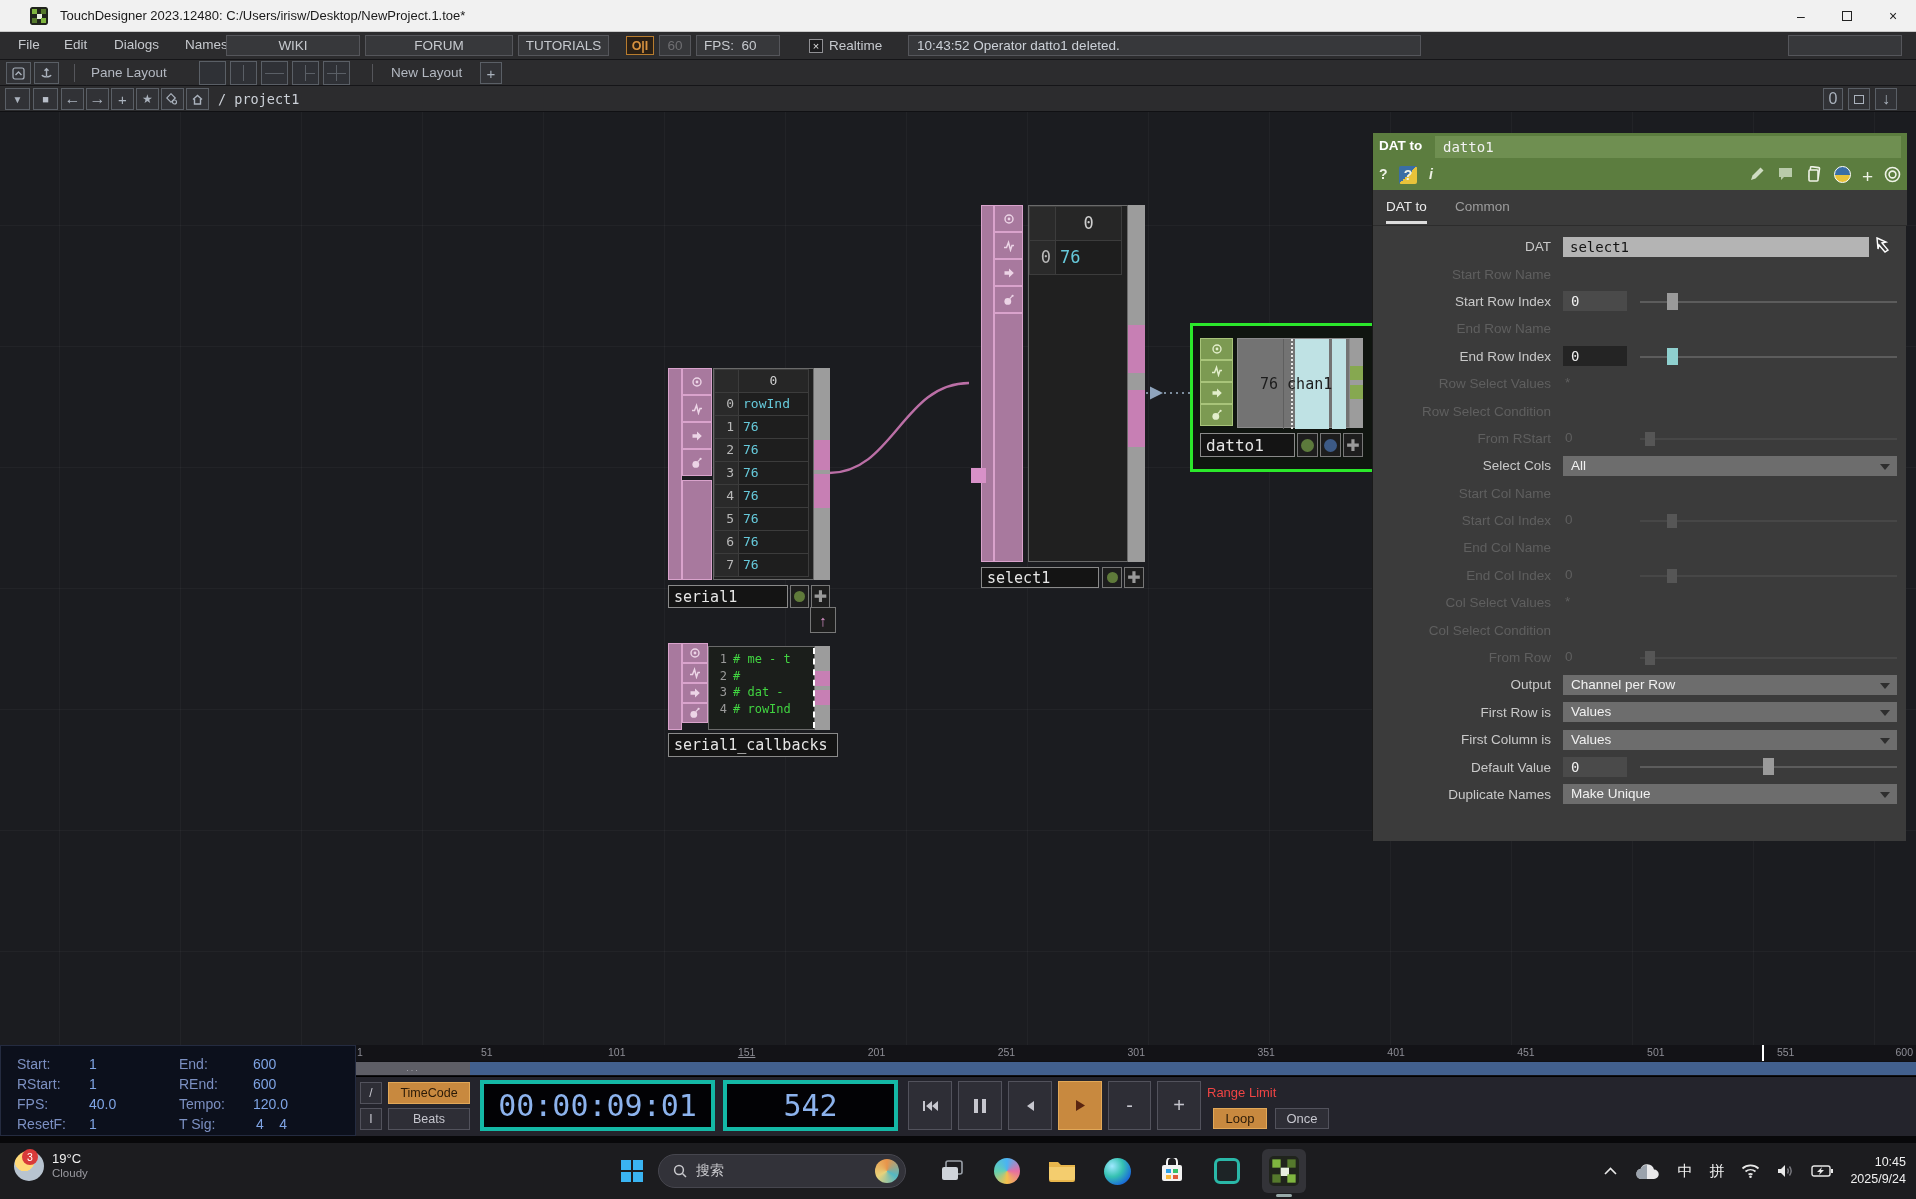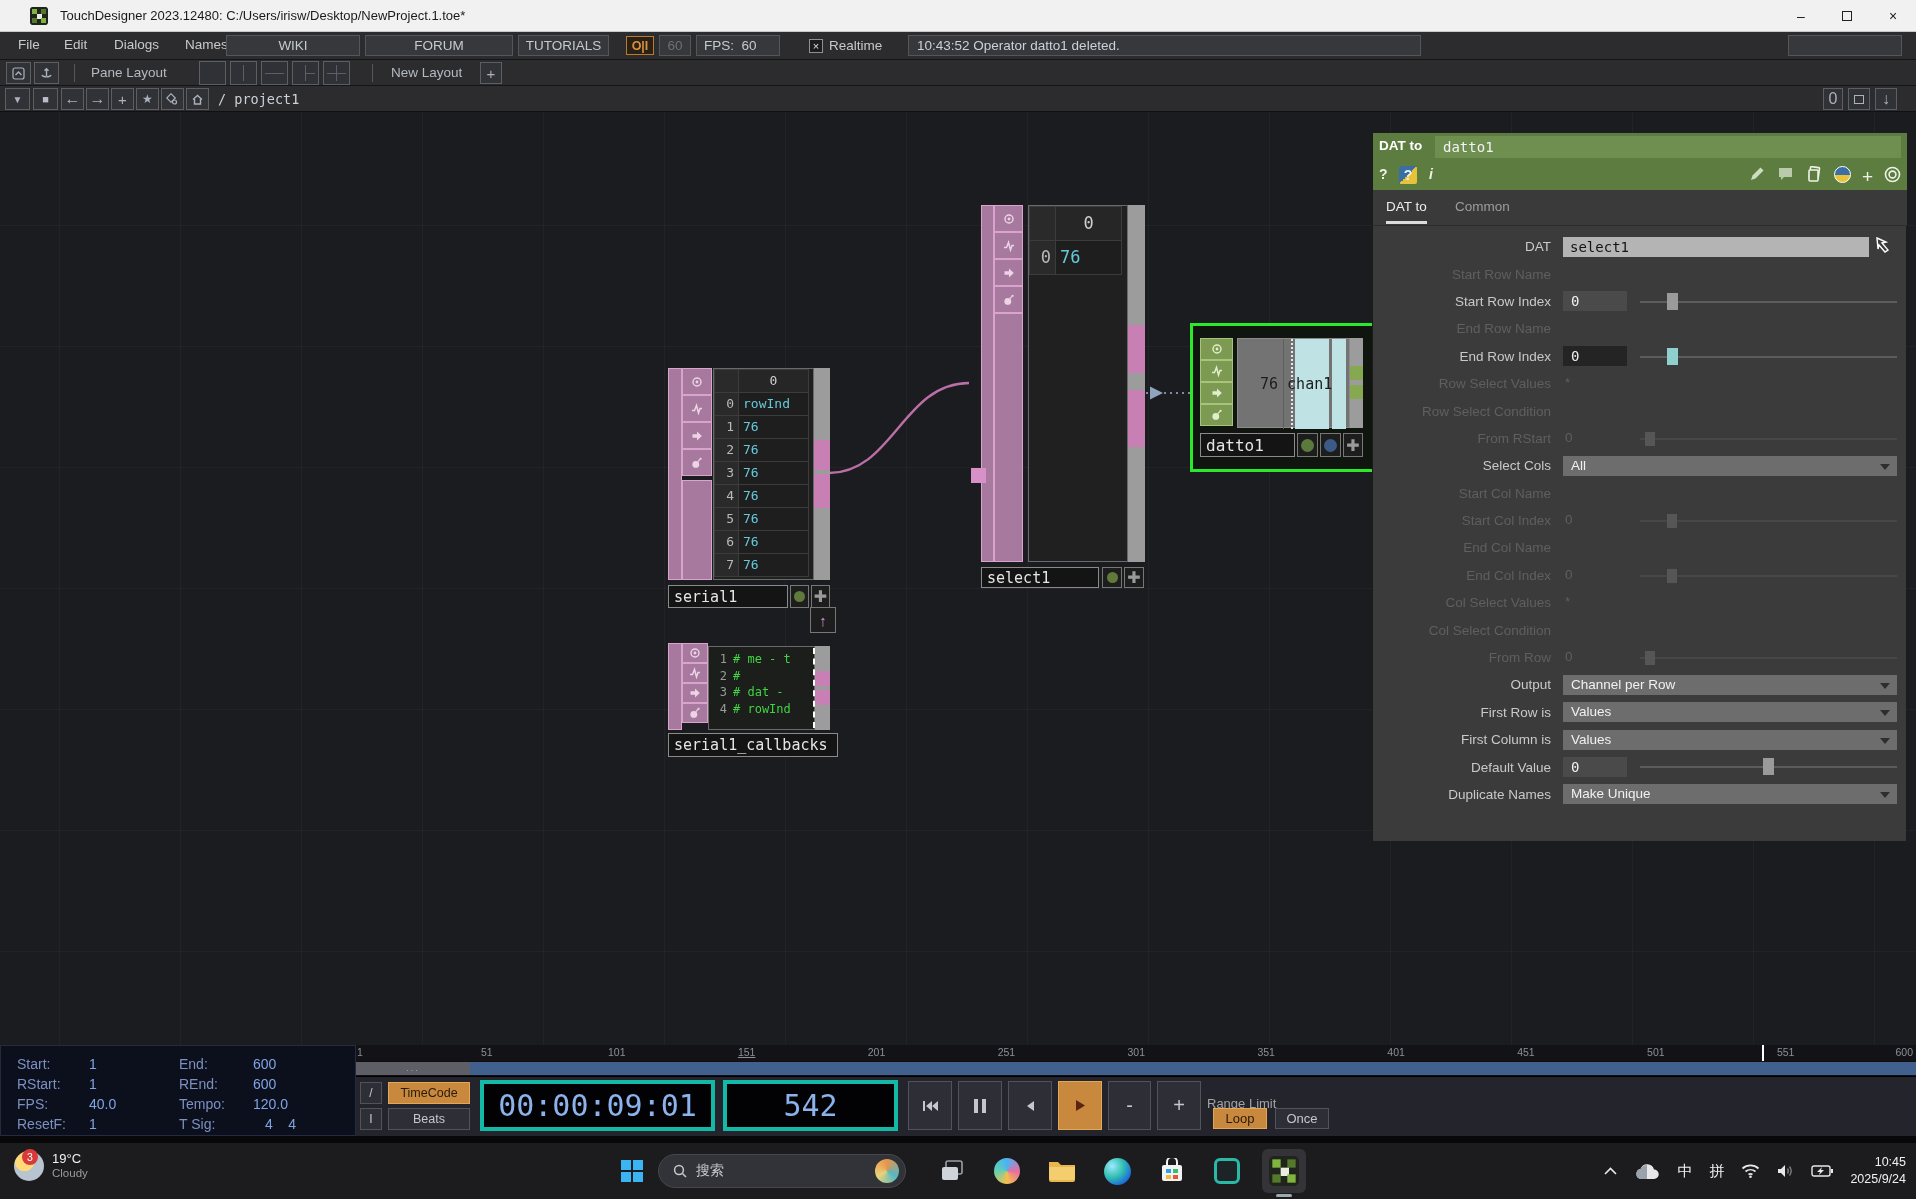--- a/index.html
+++ b/index.html
@@ -106,21 +106,21 @@
   #ruler{position:absolute;left:356px;top:0;width:1560px;height:16px;background:#131317}
   .tick{position:absolute;top:1px;font-size:10.5px;color:#8e8e96}
   #playhead{position:absolute;top:0;width:2px;height:16px;background:#fff}
   #rangebar{position:absolute;left:356px;top:16px;width:1560px;height:15px;background:#101014}
   #range-cap{position:absolute;left:0;top:1px;width:114px;height:13px;background:#5e5e66;color:#a8a8b0;font-size:9px;letter-spacing:2px;text-align:center;line-height:13px}
   #range-main{position:absolute;left:114px;top:1px;right:0;height:13px;background:#42608e}
   #transport{position:absolute;left:356px;top:31px;width:1560px;height:60px;background:#24242c;border-top:1px solid #000}
   .xbtn{position:absolute;background:#2e2e36;border:1px solid #52525c;color:#c6c6ce;display:flex;align-items:center;justify-content:center}
   .lcd{position:absolute;background:#020205;border:4px solid #14b8a6;color:#8cb2ec;font-family:"DejaVu Sans Mono",monospace;display:flex;align-items:center;justify-content:center}
   .orange{background:#c8893f !important;border:1px solid #e2a858 !important;color:#2a1a08 !important}
-  #range-limit-label{position:absolute;left:851px;top:19px;font-size:13px;color:#a3a3a3}
+  #range-limit-label{position:absolute;left:851px;top:8px;font-size:13px;color:#ef4444}
 
   
   #gapstrip{position:absolute;left:0;top:1136px;width:1916px;height:7px;background:#08080a}
   #taskbar{position:absolute;left:0;top:1143px;width:1916px;height:56px;background:#1c1c1f;color:#e8e8e8}
   #weather{position:absolute;left:14px;top:8px;display:flex;align-items:center}
   #weather-badge{position:absolute;left:8px;top:-2px;width:16px;height:16px;border-radius:50%;background:#d83a3a;color:#fff;font-size:10.5px;display:flex;align-items:center;justify-content:center;z-index:2}
   #weather-icon{width:30px;height:30px;border-radius:50%;background:radial-gradient(circle at 35% 35%,#ffd97a 0 35%,#b8c4d0 36% 100%)}
   #weather-text{margin-left:8px;line-height:15px}
   #weather-temp{font-size:13px;color:#f0f0f0}
   #weather-cond{font-size:11.5px;color:#9a9aa0}
@@ -654,21 +654,21 @@
         <span class="tl-val" style="left: 88px; top: 50px;">40.0</span>
         <span class="tl-lab" style="left: 16px; top: 70px;">ResetF:</span>
         <span class="tl-val" style="left: 88px; top: 70px;">1</span>
         <span class="tl-lab" style="left: 178px; top: 10px;">End:</span>
         <span class="tl-val" style="left: 252px; top: 10px;">600</span>
         <span class="tl-lab" style="left: 178px; top: 30px;">REnd:</span>
         <span class="tl-val" style="left: 252px; top: 30px;">600</span>
         <span class="tl-lab" style="left: 178px; top: 50px;">Tempo:</span>
         <span class="tl-val" style="left: 252px; top: 50px;">120.0</span>
         <span class="tl-lab" style="left: 178px; top: 70px;">T Sig:</span>
-        <span class="tl-val" style="left: 264px; top: 70px;">4    4</span>
+        <span class="tl-val" style="left: 255px; top: 70px;">4    4</span>
       </div>
     <div id="ruler">
         <div id="playhead" style="left: 1406.34px;"></div>
         <span class="tick" style="left: 1px;">1</span>
         <span class="tick" style="left: 130.883px; transform: translateX(-50%);">51</span>
         <span class="tick" style="left: 260.766px; transform: translateX(-50%);">101</span>
         <span class="tick" style="left: 390.649px; transform: translateX(-50%); text-decoration: underline;">151</span>
         <span class="tick" style="left: 520.533px; transform: translateX(-50%);">201</span>
         <span class="tick" style="left: 650.416px; transform: translateX(-50%);">251</span>
         <span class="tick" style="left: 780.299px; transform: translateX(-50%);">301</span>

